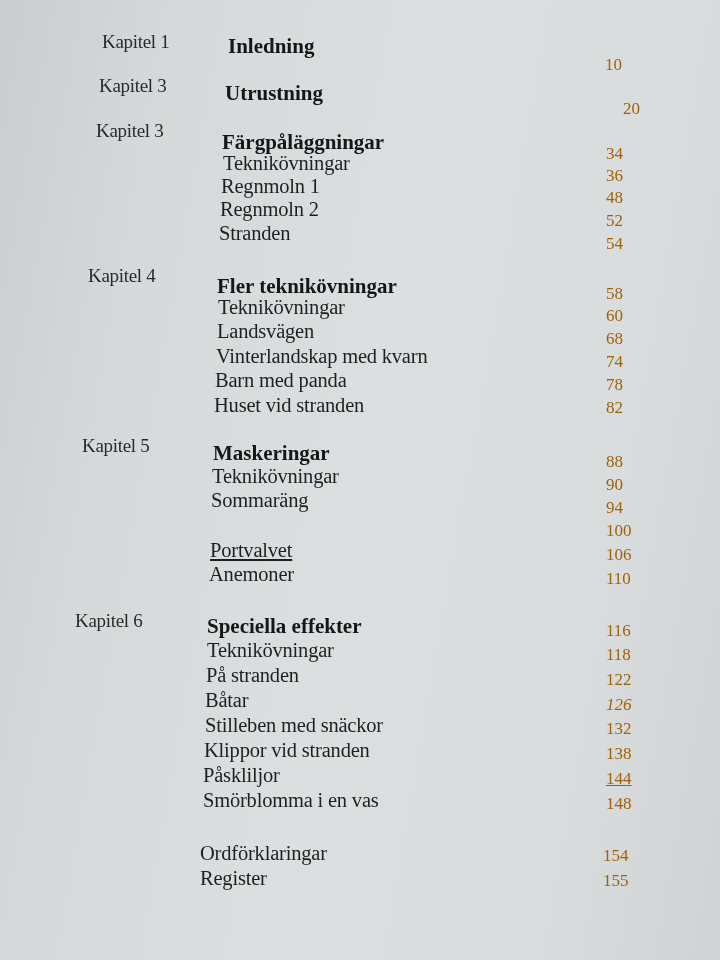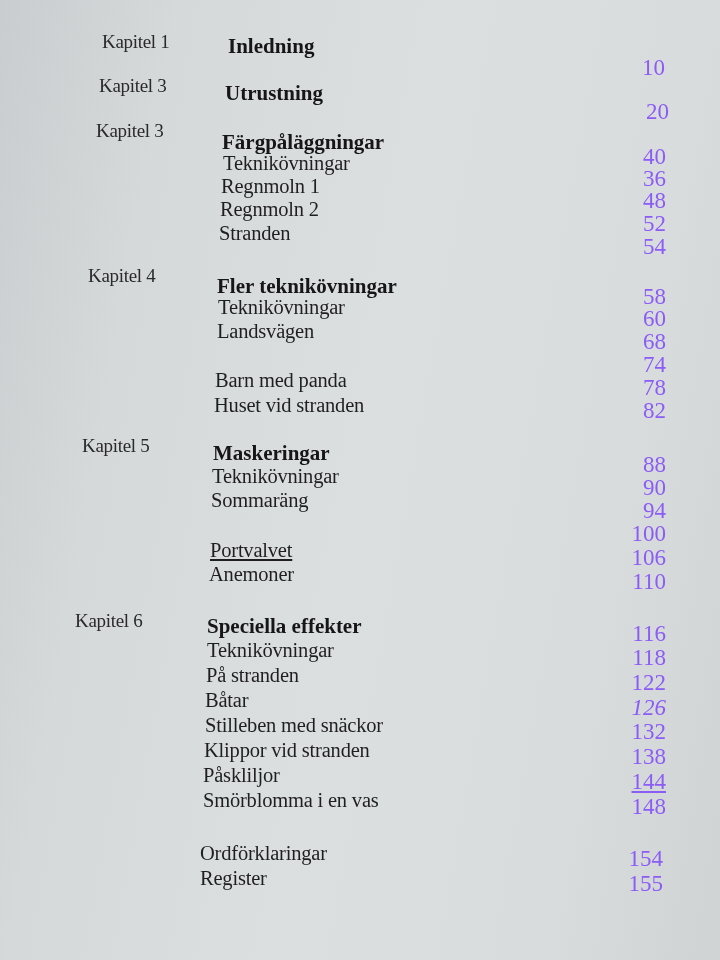--- a/index.html
+++ b/index.html
@@ -16,56 +16,57 @@
     }
     .title {
       position: absolute; font-size: 21px; font-weight: bold; white-space: nowrap;
       color: #161618;
     }
     .sub {
       position: absolute; font-size: 20.5px; white-space: nowrap; color: #1f1f21;
       letter-spacing: -0.2px;
     }
     .num {
-      position: absolute; font-size: 23px; white-space: nowrap; color: #8b5cf6;
-      text-align: right; width: 60px;
+      position: absolute; font-size: 17px; white-space: nowrap; color: #a16207;
+      width: 60px;
     }
   </style>
 </head>
 <body>
 
 <div class="page">
 
   <div class="kap" style="left:102px; top:31px;">Kapitel 1</div>
   <div class="title" style="left:228px; top:34px;">Inledning</div>
   <div class="num" style="left:605px; top:55px;">10</div>
 
   <div class="kap" style="left:99px; top:75px;">Kapitel 3</div>
   <div class="title" style="left:225px; top:81px;text-align:right;">Utrustning</div>
-  <div class="num" style="left:609px; top:99px;">20</div>
+  <div class="num" style="left:623px; top:99px;">20</div>
 
   <div class="kap" style="left:96px; top:120px;">Kapitel 3</div>
   <div class="title" style="left:222px; top:130px;">Färgpåläggningar</div>
-  <div class="num" style="left:606px; top:144px;">40</div>
+  <div class="num" style="left:606px; top:144px;">34</div>
   <div class="sub" style="left:223px; top:152px;">Teknikövningar</div>
   <div class="num" style="left:606px; top:166px;">36</div>
   <div class="sub" style="left:221px; top:175px;">Regnmoln 1</div>
   <div class="num" style="left:606px; top:188px;">48</div>
   <div class="sub" style="left:220px; top:198px;">Regnmoln 2</div>
   <div class="num" style="left:606px; top:211px;">52</div>
   <div class="sub" style="left:219px; top:222px;">Stranden</div>
   <div class="num" style="left:606px; top:234px;">54</div>
 
   <div class="kap" style="left:88px; top:265px;">Kapitel 4</div>
   <div class="title" style="left:217px; top:274px;">Fler teknikövningar</div>
   <div class="num" style="left:606px; top:284px;">58</div>
   <div class="sub" style="left:218px; top:296px;">Teknikövningar</div>
   <div class="num" style="left:606px; top:306px;">60</div>
   <div class="sub" style="left:217px; top:320px;">Landsvägen</div>
   <div class="num" style="left:606px; top:329px;">68</div>
+  <div class="sub" style="left:216px; top:345px;">Vinterlandskap med kvarn</div>
   <div class="num" style="left:606px; top:352px;">74</div>
   <div class="sub" style="left:215px; top:369px;">Barn med panda</div>
   <div class="num" style="left:606px; top:375px;">78</div>
   <div class="sub" style="left:214px; top:394px;">Huset vid stranden</div>
   <div class="num" style="left:606px; top:398px;">82</div>
 
   <div class="kap" style="left:82px; top:435px;">Kapitel 5</div>
   <div class="title" style="left:213px; top:441px;">Maskeringar</div>
   <div class="num" style="left:606px; top:452px;">88</div>
   <div class="sub" style="left:212px; top:465px;">Teknikövningar</div>

